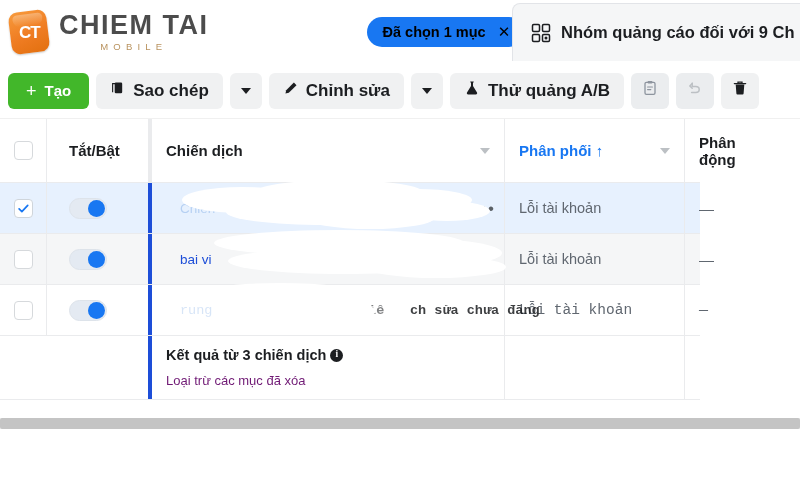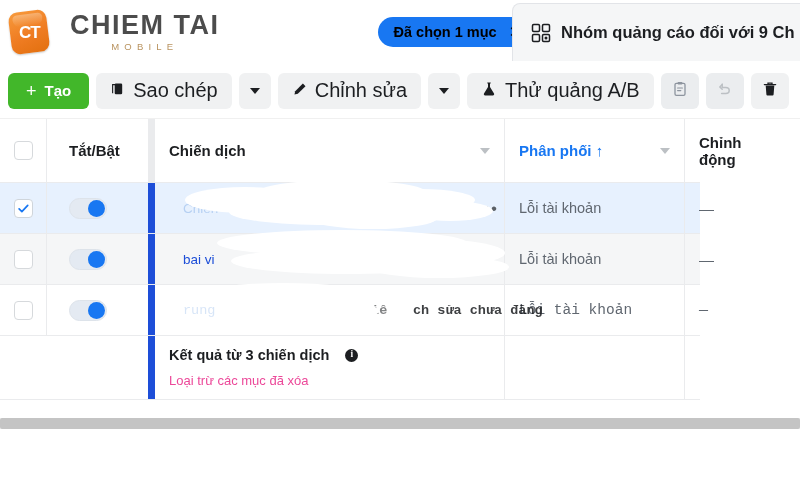--- a/index.html
+++ b/index.html
@@ -28,21 +28,21 @@
   }
   .brand-mark::after{
     content:""; position:absolute; left:4px; right:4px; top:3px; height:12px;
     border-radius:6px 6px 10px 10px;
     background: linear-gradient(180deg, rgba(255,255,255,.30), rgba(255,255,255,0));
   }
   .brand-mark span {
     color: #ffffff; font-weight: bold; font-size: 17px; letter-spacing: -1px;
     transform: rotate(7deg); line-height: 1;
   }
-  .brand-text { margin-left: 22px; }
+  .brand-text { margin-left: 11px; }
   .brand-title {
     font-size: 27px; font-weight: bold; color: #4c4c4c;
     letter-spacing: 1.5px; line-height: 1.05;
   }
   .brand-sub {
     font-size: 9.5px; color: #b9935f; letter-spacing: 5.2px;
     text-align: center; margin-top: 1px;
   }
 
   .sel-badge {
@@ -76,23 +76,23 @@
   .toolbar {
     position: absolute; top: 63px; left: 0; width: 800px; height: 56px;
     background: #ffffff;
     display: flex; align-items: center; gap: 7px;
     padding-left: 8px;
     border-bottom: 1px solid #f0f0f0;
   }
   .btn {
     height: 36px; border-radius: 6px;
     display: flex; align-items: center; gap: 8px;
-    padding: 0 14px; font-size: 20px; color: #1c1e21;
+    padding: 0 14px; font-size: 17px; color: #1c1e21;
     background: #f0f1f2; border: none; cursor: pointer;
-    white-space: nowrap; font-family: inherit;
+    white-space: nowrap; font-family: inherit; font-weight: bold;
   }
   .btn.primary {
     background: #42b72a; color: #ffffff; font-weight: bold;
     padding: 0 18px; font-size: 15px;
   }
   .btn.caret { padding: 0 11px; }
   .btn.icon-only { padding: 0 11px; }
   .btn.ghost { background: #ebedef; }
   .btn.muted { color: #bcc0c4; }
   .plus { font-size: 18px; font-weight: normal; line-height: 1; }
@@ -104,21 +104,21 @@
 
   
   .table { position: absolute; top: 119px; left: 0; width: 700px; }
   .row {
     display: flex; align-items: stretch;
     border-bottom: 1px solid #eaebed;
   }
   .c-check { width: 46px; flex: 0 0 46px; display:flex; align-items:center; justify-content:center; }
   .c-toggle { width: 102px; flex: 0 0 102px; display:flex; align-items:center; padding-left: 22px;
               border-left: 1px solid #eaebed; }
-  .c-camp { width: 356px; flex: 0 0 356px; border-left: 7px solid #1d4ed8; padding: 0 14px;
+  .c-camp { width: 356px; flex: 0 0 356px; border-left: 4px solid #1d4ed8; padding: 0 14px;
             display:flex; align-items:center; position: relative; }
   .c-deli { width: 180px; flex: 0 0 180px; border-left: 1px solid #eaebed; padding: 0 14px;
             display:flex; align-items:center; }
   .c-act  { flex: 1 1 auto; border-left: 1px solid #eaebed; padding: 0 14px;
             display:flex; align-items:center; }
 
   .hrow { height: 64px; background: #fff; }
   .hrow .c-toggle, .hrow .c-camp, .hrow .c-deli, .hrow .c-act { border-left-color: #eaebed; }
   .h-label { font-size: 15px; font-weight: bold; color: #1c1e21; }
   .h-label.link { color: #1877f2; }
@@ -169,22 +169,22 @@
   .camp-txt.fade1 { color:#8fb6ea; opacity:.55; }
   .camp-txt.fade2 { color:#6f9fe3; opacity:.5; }
   .camp-txt.dark { color:#1c1e21; font-weight:bold; opacity:.85; }
   .smear { position: absolute; background: #ffffff; border-radius: 50%; }
   .dots { position:absolute; font-size: 17px; color:#5b6066; letter-spacing:1px; line-height:1; }
   .mini-icon { position:absolute; stroke:#1c1e21; fill:none; }
 
   
   .srow { height: 64px; background: #ffffff; border-bottom: 1px solid #eaebed; }
   .sum-wrap { display:flex; flex-direction:column; justify-content:center; }
-  .sum-title { font-size: 14.5px; font-weight: bold; color:#1c1e21; display:flex; align-items:center; gap:16px; }
-  .sum-sub { font-size: 13px; color:#ec4899; margin-top: 10px; }
+  .sum-title { font-size: 14.5px; font-weight: bold; color:#1c1e21; display:flex; align-items:center; gap:4px; }
+  .sum-sub { font-size: 13px; color:#701a75; margin-top: 10px; }
   .info-i {
     width: 13px; height: 13px; border-radius: 50%;
     background: #1c1e21; color:#fff; font-size: 9.5px; font-weight: bold;
     display:flex; align-items:center; justify-content:center; line-height:1;
     font-family: "Liberation Serif", serif;
   }
 
   
   .hscroll {
     position: absolute; left: 0; top: 418px; width: 800px; height: 11px;
@@ -318,21 +318,21 @@
           <span class="caret-sm"></span>
         </div>
       </div>
       <div class="c-deli">
         <div class="h-flex">
           <span class="h-label link">Phân phối ↑</span>
           <span class="caret-sm"></span>
         </div>
       </div>
       <div class="c-act">
-        <span class="h-label">Chỉnh động</span>
+        <span class="h-label">Phân động</span>
       </div>
     </div>
 
     <div class="row drow selected">
       <div class="c-check">
         <div class="cb checked">
           <svg viewBox="0 0 16 16" width="13" height="13">
             <path d="M2.6 8.4l3.4 3.4 7.2-7.6" fill="none" stroke="#1877f2" stroke-width="2.1" stroke-linecap="round" stroke-linejoin="round"></path>
           </svg>
         </div>

